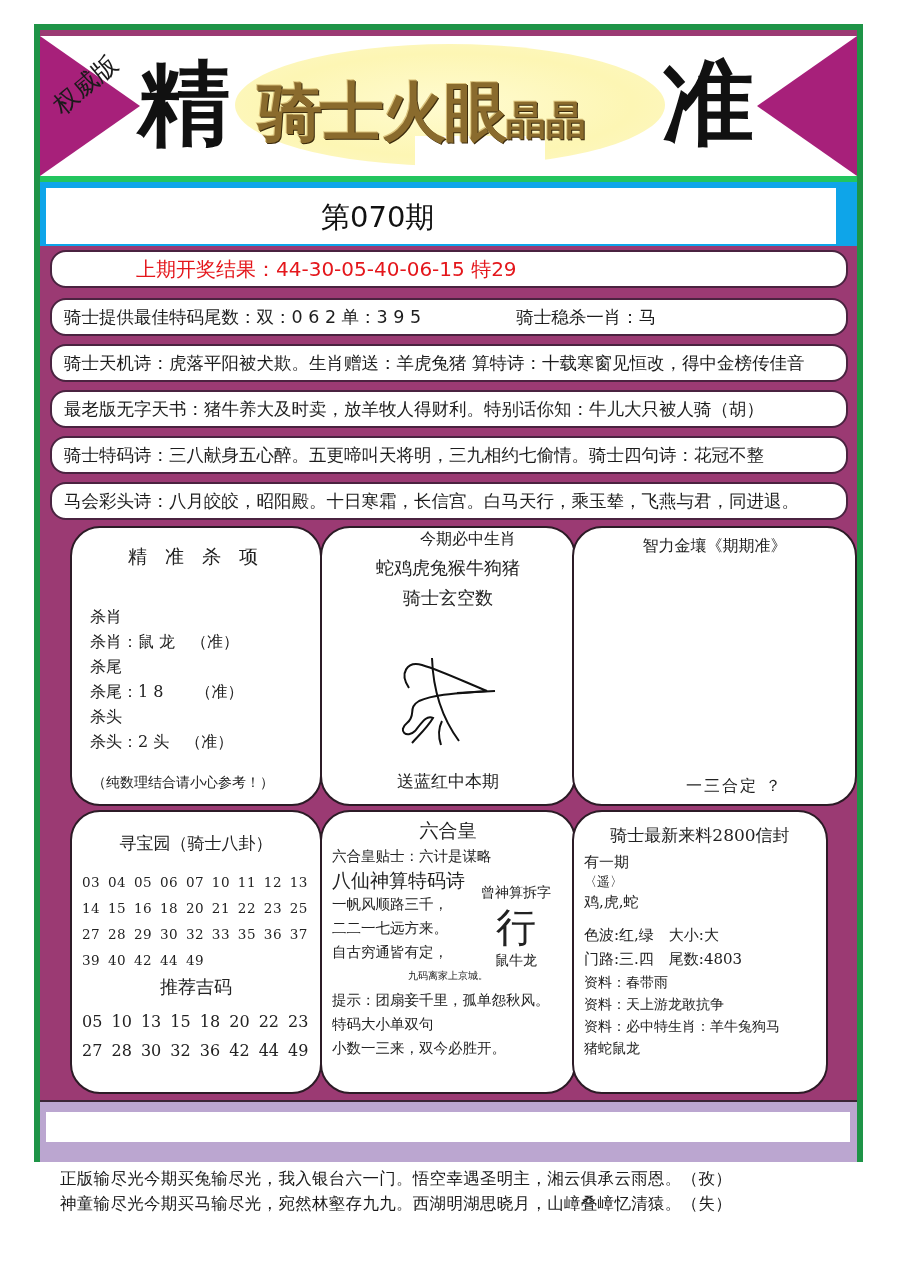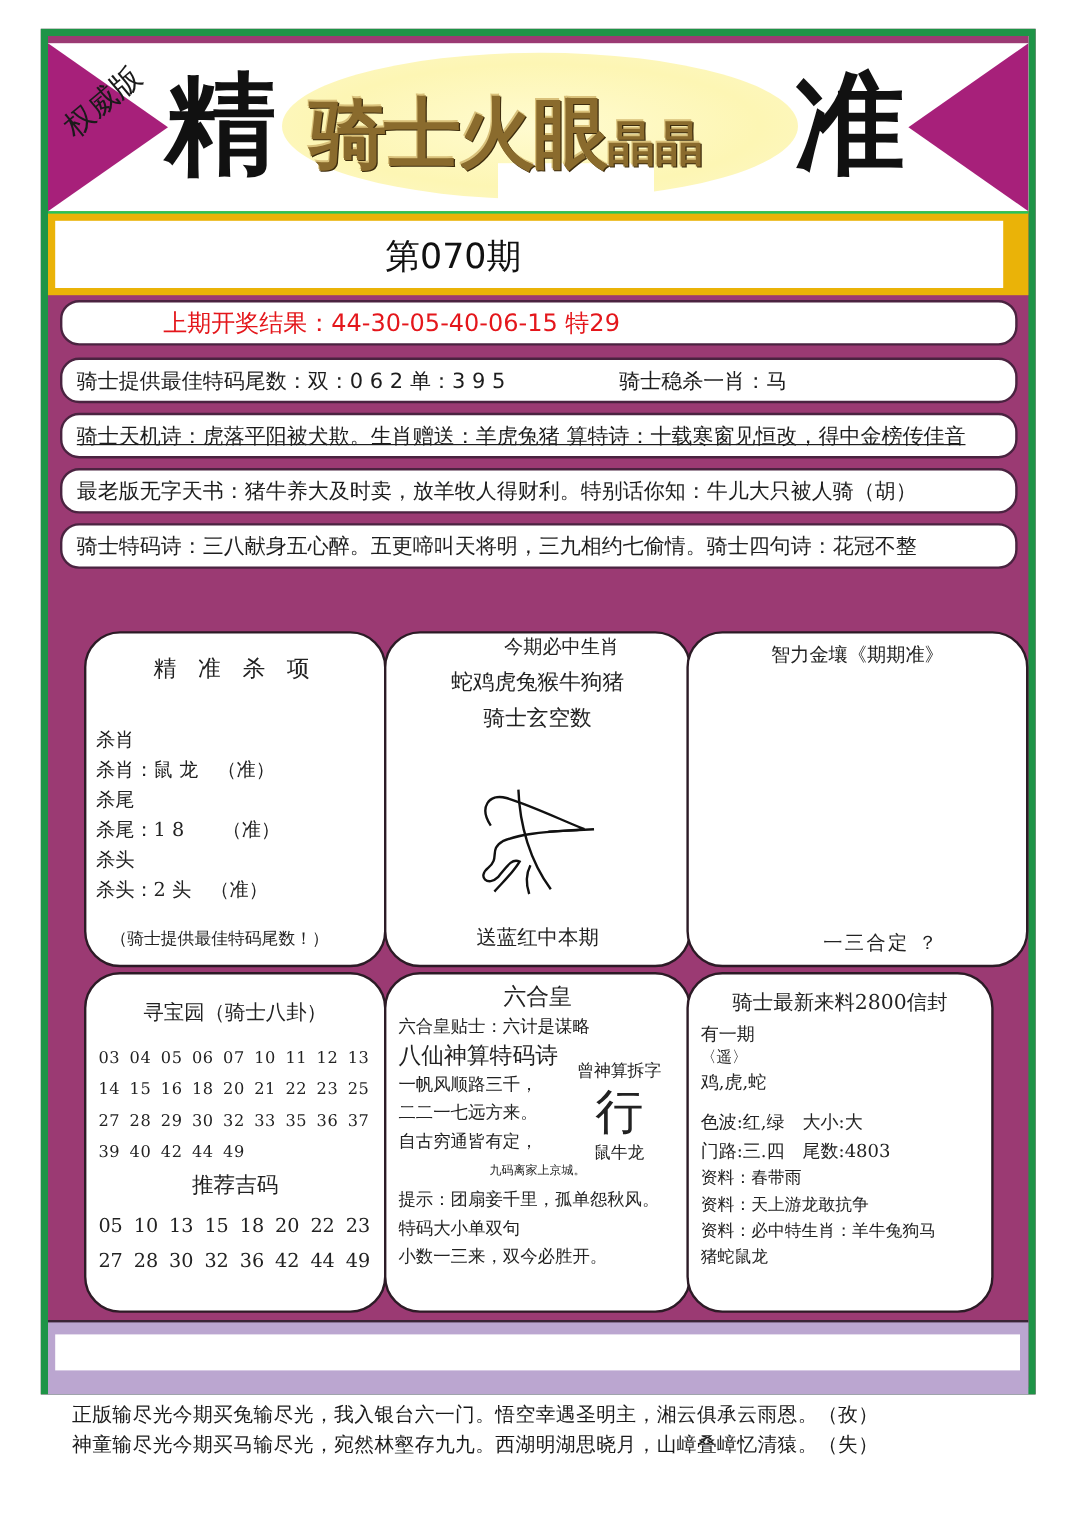--- a/index.html
+++ b/index.html
@@ -27,21 +27,21 @@
               font-family: "DejaVu Sans", sans-serif; line-height: 1; }
   .big-right { position: absolute; left: 622px; top: 22px; font-size: 92px; font-weight: bold; color: #111;
                font-family: "DejaVu Sans", sans-serif; line-height: 1; }
   .gold-title { position: absolute; left: 218px; top: 44px; font-size: 64px; font-weight: bold;
                 color: #8a6b2d; text-shadow: 1px 1px 0 #3d2c0e, -1px -1px 0 #d9c17a;
                 font-family: "DejaVu Serif", serif; line-height: 1; letter-spacing: -2px; }
   .gold-title .small { font-size: 40px; letter-spacing: 0; }
 
   
   .issue-bar { position: absolute; left: 0; top: 146px; width: 817px; height: 70px;
-               background: #eab308; border-top: 2px solid #22c55e; }
+               background: #0ea5e9; border-top: 6px solid #22c55e; }
   .issue-inner { position: absolute; left: 6px; top: 6px; width: 790px; height: 56px; background: #fff; }
   .issue-text { position: absolute; left: 275px; top: 10px; font-size: 29px; color: #111;
                 font-family: "DejaVu Sans", sans-serif; }
 
   
   .row { position: absolute; left: 10px; width: 798px; height: 38px; background: #fff;
          border-radius: 16px; border: 2px solid #4a2340; padding: 0 12px;
          display: flex; align-items: center; font-size: 17.5px; white-space: nowrap; overflow: hidden;
          font-family: "DejaVu Sans", sans-serif; color: #1d1d1d; }
   .row.result { color: #e4161b; font-size: 20px; padding-left: 84px; }
@@ -85,35 +85,36 @@
       <div class="issue-text">第070期</div>
     </div>
   </div>
 
   <div class="row result" style="top:220px;">上期开奖结果：44-30-05-40-06-15 特29</div>
   <div class="row" style="top:268px;">
     <span>骑士提供最佳特码尾数：双：0 6 2 单：3 9 5</span>
     <span class="gap"></span>
     <span>骑士稳杀一肖：马</span>
   </div>
-  <div class="row" style="top:314px;text-decoration:underline;">骑士天机诗：虎落平阳被犬欺。生肖赠送：羊虎兔猪 算特诗：十载寒窗见恒改，得中金榜传佳音</div>
+  <div class="row" style="top:314px;">骑士天机诗：虎落平阳被犬欺。生肖赠送：羊虎兔猪 算特诗：十载寒窗见恒改，得中金榜传佳音</div>
   <div class="row" style="top:360px;">最老版无字天书：猪牛养大及时卖，放羊牧人得财利。特别话你知：牛儿大只被人骑（胡）</div>
   <div class="row" style="top:406px;">骑士特码诗：三八献身五心醉。五更啼叫天将明，三九相约七偷情。骑士四句诗：花冠不整</div>
+  <div class="row" style="top:452px;">马会彩头诗：八月皎皎，昭阳殿。十日寒霜，长信宫。白马天行，乘玉辇，飞燕与君，同进退。</div>
 
-  <div class="card" style="left:30px; top:496px; width:252px; height:280px; padding:16px 8px;">
+  <div class="card" style="left:30px; top:496px; width:252px; height:280px; padding:16px 18px;">
     <div class="card-title">精 准 杀 项</div>
     <div style="margin-top:34px;">
       <div class="line">杀肖</div>
       <div class="line">杀肖：鼠 龙　（准）</div>
       <div class="line">杀尾</div>
       <div class="line">杀尾：1 8　　（准）</div>
       <div class="line">杀头</div>
       <div class="line">杀头：2 头　（准）</div>
     </div>
-    <div style="position:absolute; left:20px; top:246px; font-size:14px;">（骑士提供最佳特码尾数！）</div>
+    <div style="position:absolute; left:20px; top:246px; font-size:14px;">（纯数理结合请小心参考！）</div>
   </div>
 
   <div class="card" style="left:280px; top:496px; width:256px; height:280px; text-align:center;">
     <div style="margin-top:1px; font-size:16px;padding-left:40px;">今期必中生肖</div>
     <div style="margin-top:6px; font-size:18px;">蛇鸡虎兔猴牛狗猪</div>
     <div style="margin-top:6px; font-size:18px;">骑士玄空数</div>
     <svg style="position:absolute; left:75px; top:125px;" width="110" height="95" viewBox="0 0 110 95">
       <path d="M35 5 C 36 35, 45 65, 62 88" stroke="#111" stroke-width="2" fill="none"></path>
       <path d="M12 35 C 2 20, 10 8, 25 12 C 45 18, 70 30, 90 38 C 70 40, 40 40, 22 48 C 10 55, 20 62, 10 70 C 0 78, 10 86, 18 78 C 26 68, 30 62, 36 65 C 30 75, 22 82, 15 90" stroke="#111" stroke-width="2" fill="none"></path>
       <path d="M45 68 C 40 78, 42 86, 44 92" stroke="#111" stroke-width="2" fill="none"></path>

